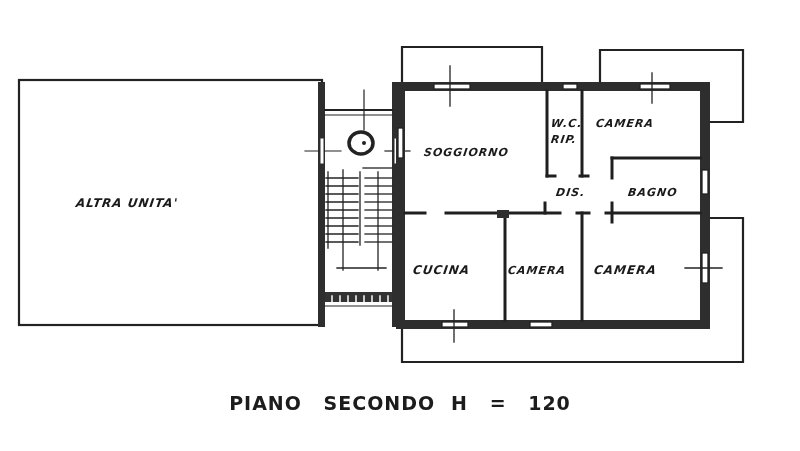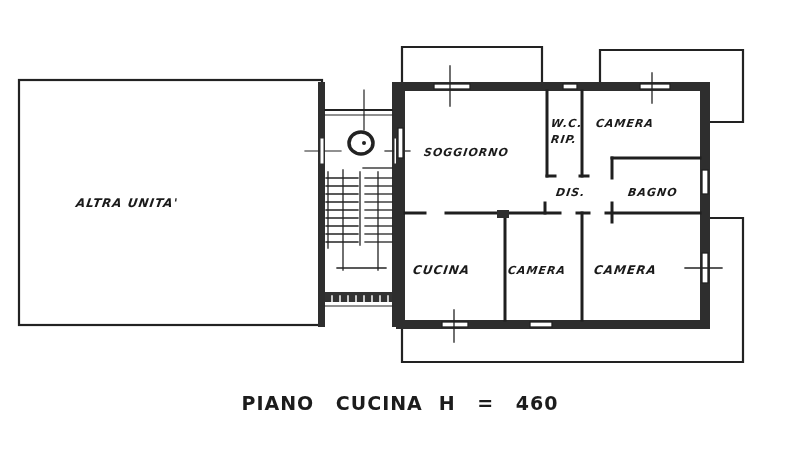--- a/index.html
+++ b/index.html
@@ -156,14 +156,14 @@
 <div class="lbl sm" style="left:551px; top:117px;">W.C.</div>
 <div class="lbl sm" style="left:551px; top:133px;">RIP.</div>
 <div class="lbl sm" style="left:596px; top:117px;">CAMERA</div>
 <div class="lbl sm" style="left:556px; top:186px;">DIS.</div>
 <div class="lbl sm" style="left:628px; top:186px;">BAGNO</div>
 <div class="lbl md" style="left:413px; top:263px;">CUCINA</div>
 <div class="lbl sm" style="left:508px; top:264px;">CAMERA</div>
 <div class="lbl md" style="left:594px; top:263px;">CAMERA</div>
 
 <div class="caption">
-  <span>PIANO CUCINA</span><span>H = 460</span>
+  <span>PIANO SECONDO</span><span>H = 120</span>
 </div>
 
 </body></html>

